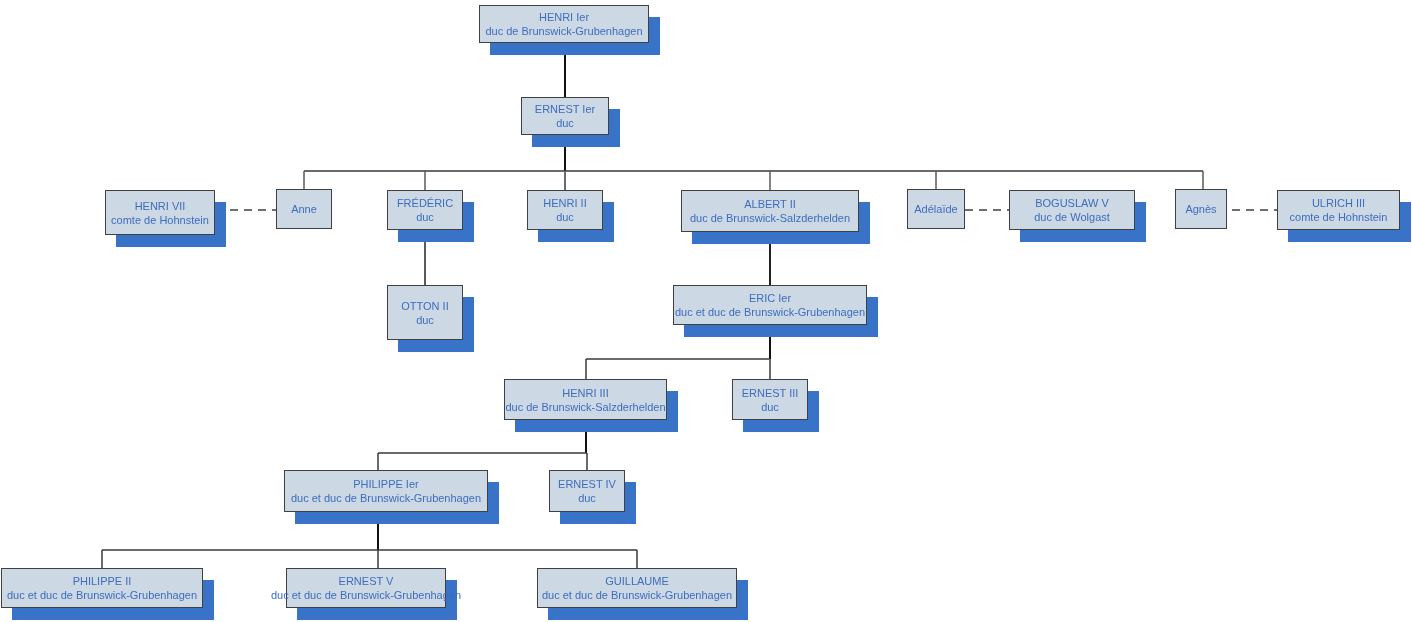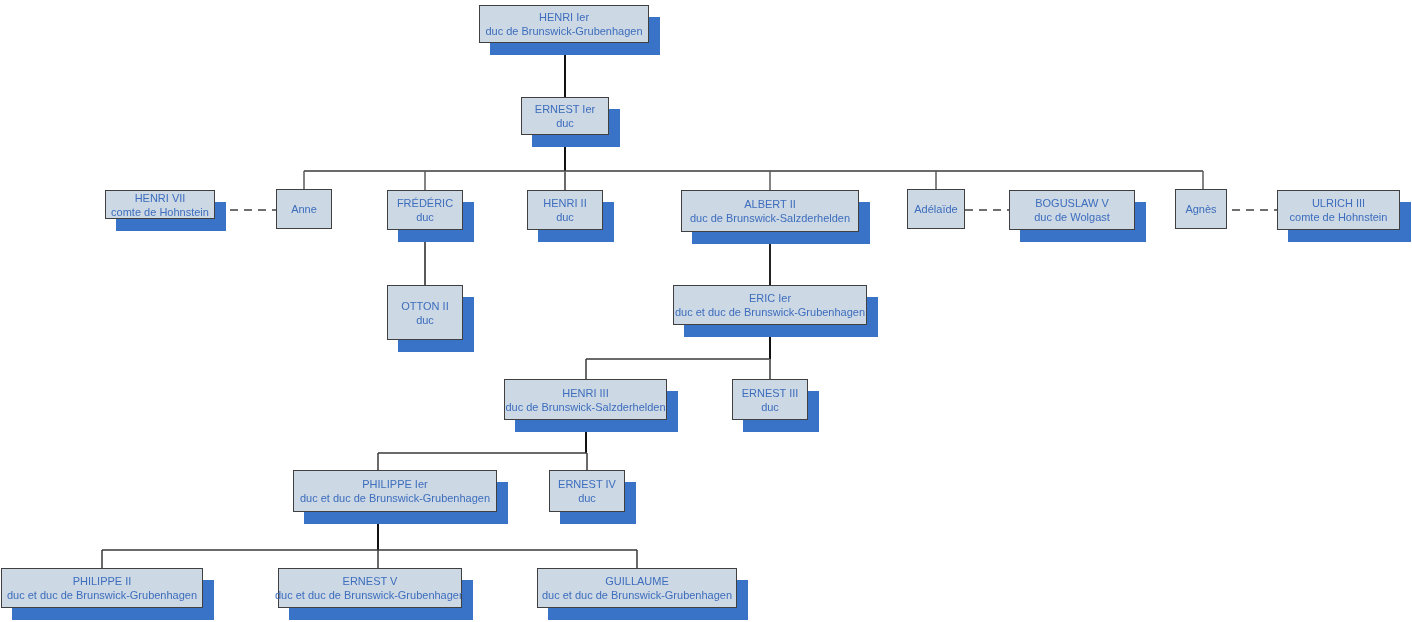--- a/index.html
+++ b/index.html
@@ -76,21 +76,21 @@
   <div class="node" style="left:479px;top:5px;width:170px;height:38px">
     <span class="nm">HENRI Ier</span>
     <span class="tt">duc de Brunswick-Grubenhagen</span>
   </div>
 
   <div class="node" style="left:521px;top:97px;width:88px;height:38px">
     <span class="nm">ERNEST Ier</span>
     <span class="tt">duc</span>
   </div>
 
-  <div class="node" style="left:105px;top:190px;width:110px;height:29px">
+  <div class="node" style="left:105px;top:190px;width:110px;height:45px">
     <span class="nm">HENRI VII</span>
     <span class="tt">comte de Hohnstein</span>
   </div>
 
   <div class="node plain" style="left:276px;top:189px;width:56px;height:40px">
     <span class="nm">Anne</span>
   </div>
 
   <div class="node" style="left:387px;top:190px;width:76px;height:40px">
     <span class="nm">FRÉDÉRIC</span>
@@ -138,36 +138,36 @@
   <div class="node" style="left:504px;top:379px;width:163px;height:41px">
     <span class="nm">HENRI III</span>
     <span class="tt">duc de Brunswick-Salzderhelden</span>
   </div>
 
   <div class="node" style="left:732px;top:379px;width:76px;height:41px">
     <span class="nm">ERNEST III</span>
     <span class="tt">duc</span>
   </div>
 
-  <div class="node" style="left:293px;top:470px;width:204px;height:42px">
+  <div class="node" style="left:284px;top:470px;width:204px;height:42px">
     <span class="nm">PHILIPPE Ier</span>
     <span class="tt">duc et duc de Brunswick-Grubenhagen</span>
   </div>
 
   <div class="node" style="left:549px;top:470px;width:76px;height:42px">
     <span class="nm">ERNEST IV</span>
     <span class="tt">duc</span>
   </div>
 
   <div class="node" style="left:1px;top:568px;width:202px;height:40px">
     <span class="nm">PHILIPPE II</span>
     <span class="tt">duc et duc de Brunswick-Grubenhagen</span>
   </div>
 
-  <div class="node" style="left:278px;top:568px;width:184px;height:40px">
+  <div class="node" style="left:286px;top:568px;width:160px;height:40px">
     <span class="nm">ERNEST V</span>
     <span class="tt">duc et duc de Brunswick-Grubenhagen</span>
   </div>
 
   <div class="node" style="left:537px;top:568px;width:200px;height:40px">
     <span class="nm">GUILLAUME</span>
     <span class="tt">duc et duc de Brunswick-Grubenhagen</span>
   </div>
 
 </div>

